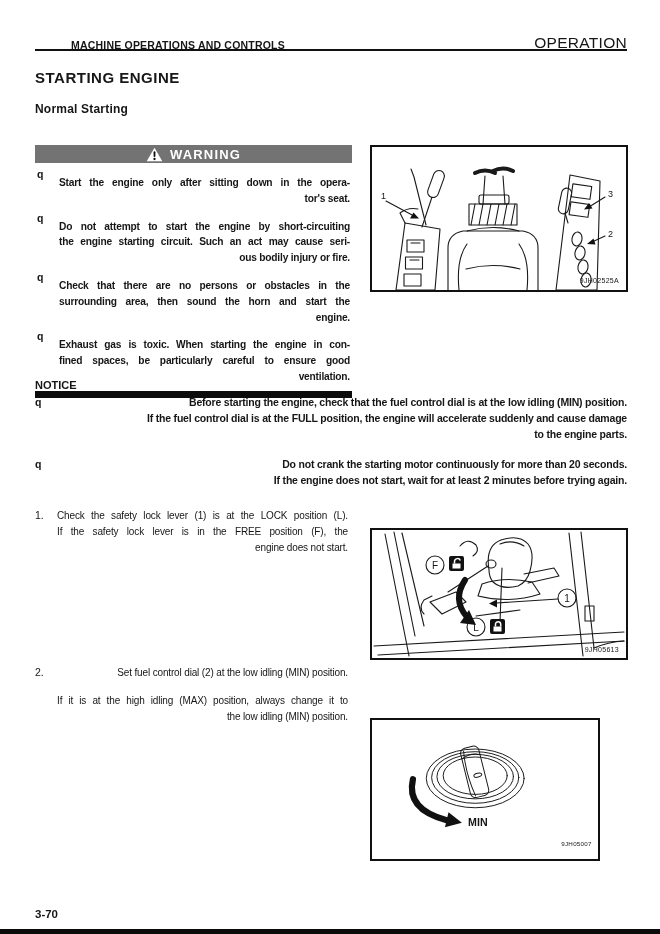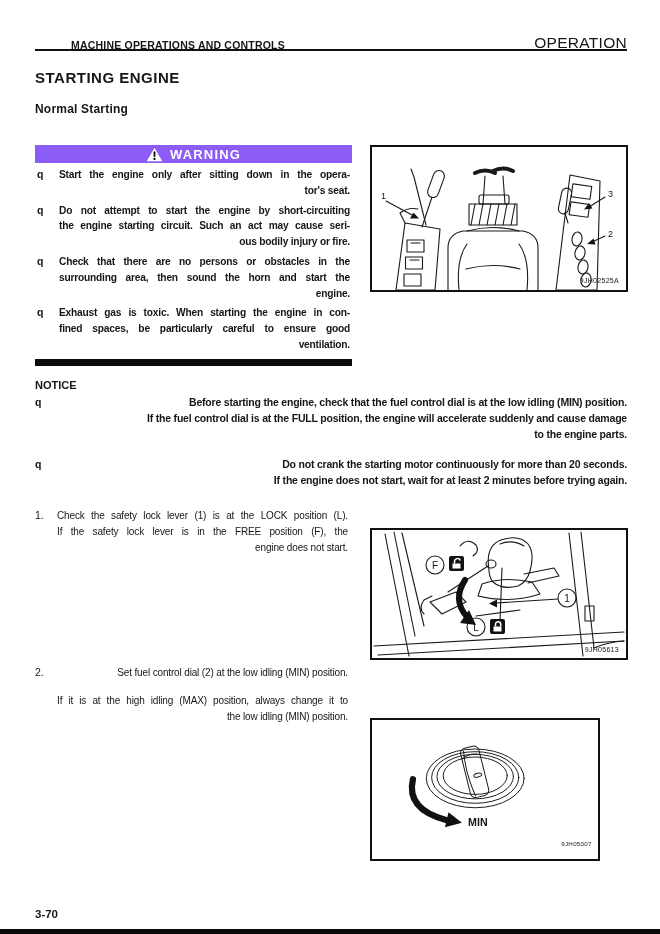--- a/index.html
+++ b/index.html
@@ -10,30 +10,30 @@
   
   .hdr-left{left:35px;top:39px;font-size:10.5px;font-weight:bold;letter-spacing:.2px;margin-left:36px;}
   .hdr-right{right:33px;top:34px;font-size:15.5px;font-weight:400;letter-spacing:.3px;}
   .hdr-rule{left:35px;top:49px;width:592px;height:2px;background:#111;}
 
   .page-title{left:35px;top:69px;font-size:15px;font-weight:bold;letter-spacing:.5px;}
   .subtitle{left:35px;top:102px;font-size:12px;font-weight:bold;letter-spacing:.2px;}
 
   
   .warning{left:35px;top:145px;width:317px;}
-  .warn-bar{height:18px;background:#8b5cf6;color:#fff;display:flex;align-items:center;
+  .warn-bar{height:18px;background:#737373;color:#fff;display:flex;align-items:center;
             justify-content:center;gap:7px;}
   .warn-bar .wtitle{font-size:13px;font-weight:bold;letter-spacing:1.2px;line-height:1;}
   .warn-body{padding:4px 2px 3px 2px;}
   .bitem{display:flex;margin-bottom:4px;}
   .bitem:last-child{margin-bottom:0;}
   .bullet{flex:0 0 22px;font-weight:bold;}
   .warn-body .bullet{font-size:10.5px;line-height:15.8px;}
   .blines{flex:1;min-width:0;}
-  .warn-body .blines{font-size:10.2px;font-weight:bold;letter-spacing:-.2px;line-height:15.8px;}
+  .warn-body .blines{font-size:10.2px;font-weight:bold;letter-spacing:-.2px;line-height:15.8px;margin-top:8px;}
   .bl{text-align:right;}
   .jline{text-align:justify;text-align-last:justify;}
   .warn-bottom{height:7px;background:#0b0b0b;margin-top:3px;}
 
   
   .notice{left:35px;top:377px;width:592px;}
   .notice-label{font-size:11px;font-weight:bold;line-height:16px;margin-bottom:2px;}
   .notice .bullet{font-size:10.5px;line-height:15.8px;}
   .notice .blines{font-size:10.5px;font-weight:bold;letter-spacing:-.2px;line-height:15.8px;}
   .notice .bitem{margin-bottom:15px;}

